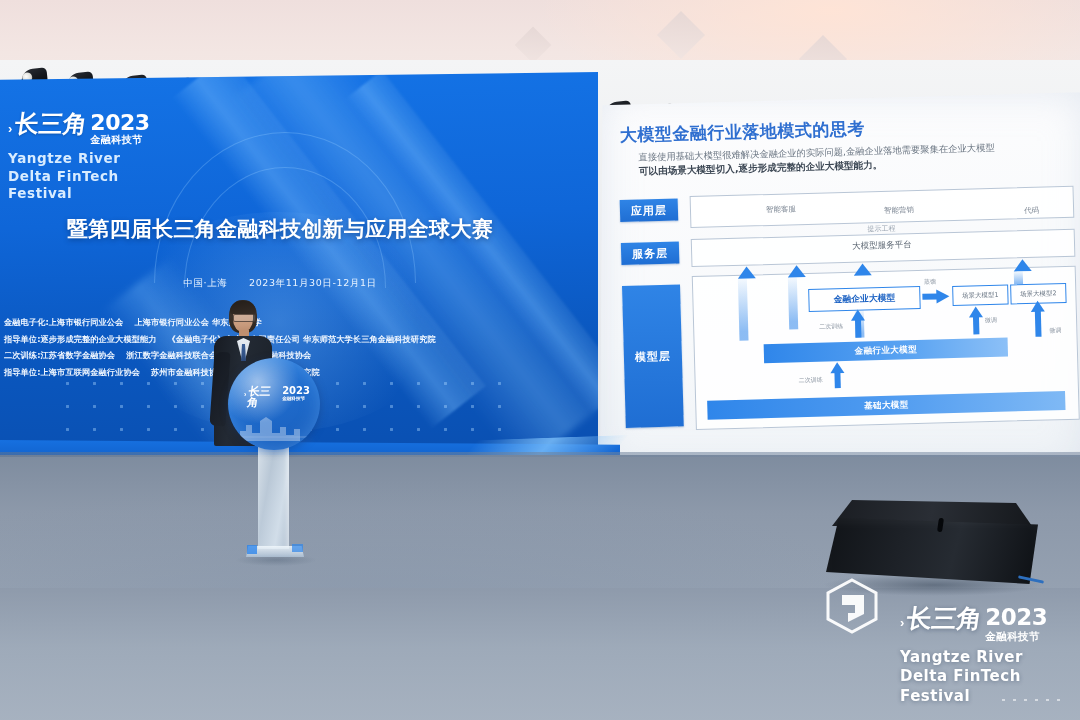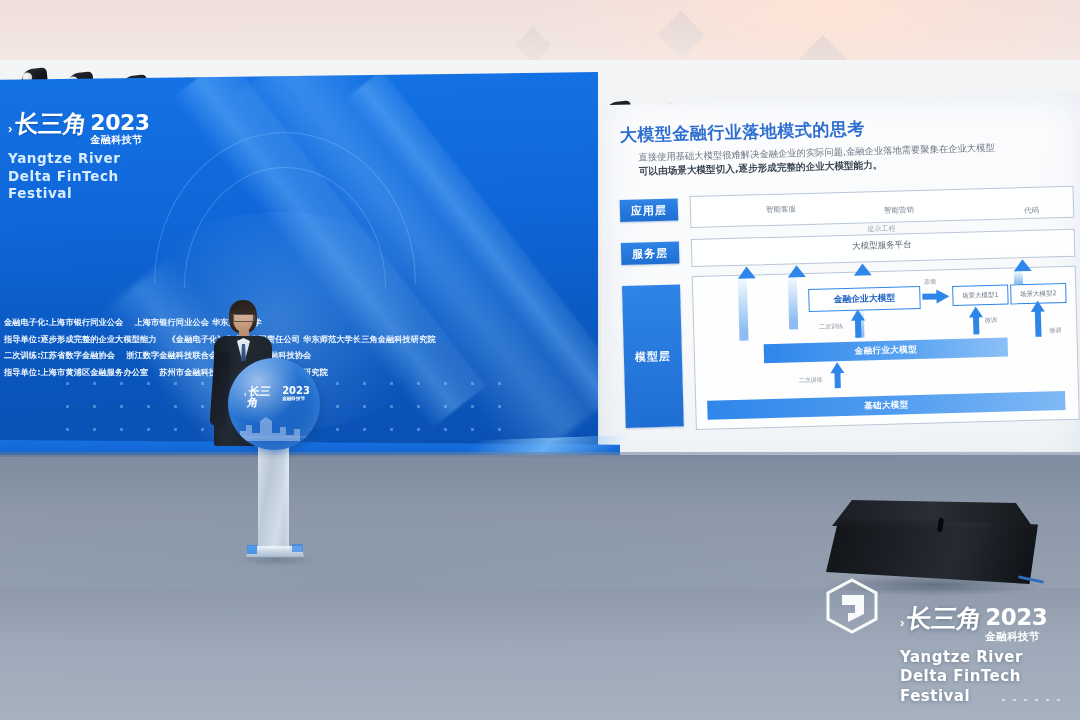--- a/index.html
+++ b/index.html
@@ -600,34 +600,39 @@
         </span>
       </div>
       <div class="fl-en">
         <div>Yangtze River</div>
         <div>Delta FinTech</div>
         <div>Festival</div>
       </div>
     </div>
 
     <div class="bd-title">
+      <div class="bd-title-l2">暨第四届长三角金融科技创新与应用全球大赛</div>
+    </div>
+    <div class="bd-meta">
+      <span>中国·上海</span>
+      <span>2023年11月30日-12月1日</span>
     </div>
 
     <div class="bd-orgs">
       <div class="bd-org-line">
         <b>金融电子化:</b><span>上海市银行同业公会</span><i>上海市银行同业公会  华东师范大学</i>
       </div>
       <div class="bd-org-line">
         <b>指导单位:</b><span>逐步形成完整的企业大模型能力</span><i>《金融电子化》杂志社有限责任公司  华东师范大学长三角金融科技研究院</i>
       </div>
       <div class="bd-org-line">
         <b>二次训练:</b><span>江苏省数字金融协会</span><i>浙江数字金融科技联合会  安徽省数字金融科技协会</i>
       </div>
       <div class="bd-org-line">
-        <b>指导单位:</b><span>上海市黄浦区金融服务办公室</span><i>苏州市金融科技协会  南京大学金融科技研究院</i>
+        <b>指导单位:</b><span>上海市互联网金融行业协会</span><i>苏州市金融科技协会  南京大学金融科技研究院</i>
       </div>
     </div>
   </div>
 
   <div class="screen">
     <div class="scr-inner">
       <div class="scr-title">大模型金融行业落地模式的思考</div>
       <div class="scr-body">
         <div class="scr-body-l1">直接使用基础大模型很难解决金融企业的实际问题,金融企业落地需要聚集在企业大模型</div>
         <div class="scr-body-l2">可以由场景大模型切入,逐步形成完整的企业大模型能力。</div>

